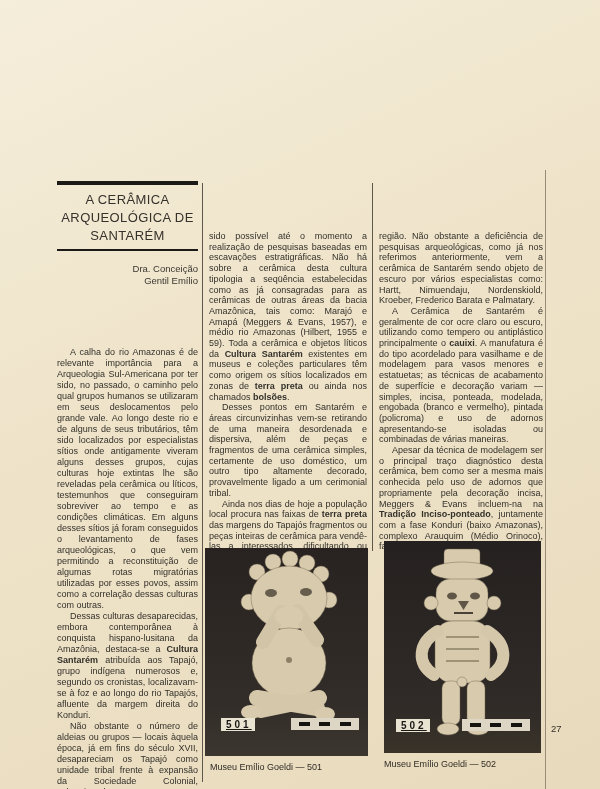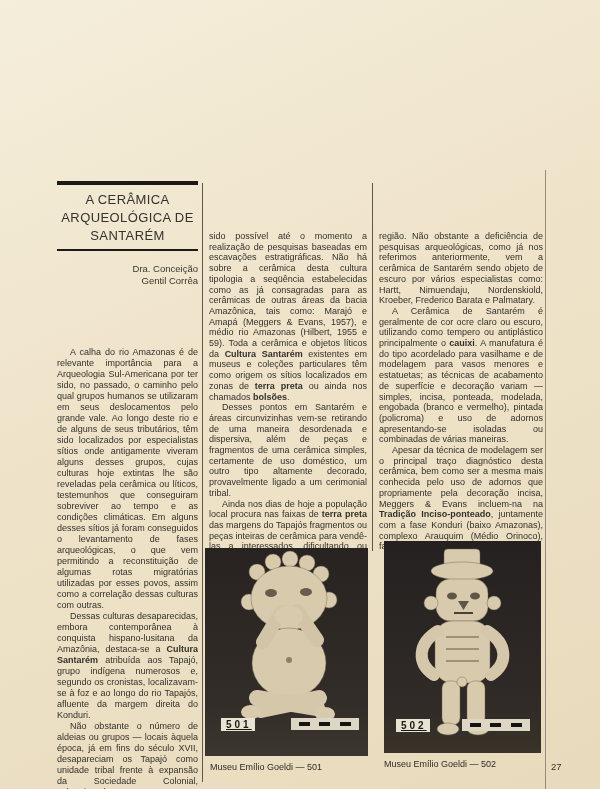--- a/index.html
+++ b/index.html
@@ -27,21 +27,21 @@
   }
   .col p { margin:0; text-indent:13px; }
   .col-1 { left:57px;  top:299px; width:141px; height:488px; line-height:11px; }
   .col-2 { left:209px; top:183px; width:158px; height:366px; line-height:10.7px; }
   .col-3 { left:379px; top:183px; width:164px; height:362px; line-height:10.7px; }
   .col.cont p:first-child { text-indent:0; }
   .vdiv { position:absolute; width:1px; background:#5d574c; }
   .vdiv-1 { left:202px; top:183px; height:599px; }
   .vdiv-2 { left:372px; top:183px; height:368px; }
   .page-edge-line { position:absolute; left:545px; top:170px; width:1px; height:619px; background:#978b79; }
-  .page-number { position:absolute; left:551px; top:761px; font-size:9.5px; color:#35312b; }
+  .page-number { position:absolute; left:551px; top:723px; font-size:9.5px; color:#35312b; }
   .photo { position:absolute; overflow:hidden; }
   .photo-1 { left:205px; top:548px; width:163px; height:208px; }
   .photo-2 { left:384px; top:541px; width:157px; height:212px; }
   .photo svg { display:block; width:100%; height:100%; }
   .specimen-label {
     position:absolute; background:#e9e3d2; color:#191714;
     font-size:10px; font-weight:bold; letter-spacing:3px;
     padding:2px 3px 1px 5px; line-height:10px;text-decoration:underline;
   }
   .photo-1 .specimen-label { left:16px; bottom:25px; }
@@ -58,21 +58,21 @@
   .caption-2 { left:384px; top:759px; }
 </style>
 </head>
 <body>
 
 <div class="page">
 
   <div class="rule title-rule-top"></div>
   <h1 class="article-title">A CERÂMICA ARQUEOLÓGICA DE SANTARÉM</h1>
   <div class="rule title-rule-bottom"></div>
-  <div class="author">Dra. Conceição Gentil Corrêa</div>
+  <div class="author">Dra. Conceição Gentil Emílio</div>
 
   <div class="col col-1">
     <p><span>A calha do rio Amazonas é de relevante importância para a Arqueologia Sul-Americana por ter sido, no passado, o caminho pelo qual grupos humanos se utilizaram em seus deslocamentos pelo grande vale. Ao longo deste rio e de alguns de seus tributários, têm sido localizados por especialistas sítios onde antigamente viveram alguns desses grupos, cujas culturas hoje extintas lhe são reveladas pela cerâmica ou líticos, testemunhos que conseguiram sobreviver ao tempo e as condições climáticas. Em alguns desses sítios já foram conseguidos o levantamento de fases arqueológicas, o que vem permitindo a reconstituição de algumas rotas migratórias utilizadas por esses povos, assim como a correlação dessas culturas com outras.</span></p>
     <p><span>Dessas culturas desaparecidas, embora contemporânea à conquista hispano-lusitana da Amazônia, destaca-se a </span><span style="font-weight: bold;">Cultura Santarém</span><span> atribuída aos Tapajó, grupo indígena numerosos e, segundo os cronistas, localizavam-se à foz e ao longo do rio Tapajós, afluente da margem direita do Konduri.</span></p>
     <p><span>Não obstante o número de aldeias ou grupos — locais àquela época, já em fins do século XVII, desapareciam os Tapajó como unidade tribal frente à expansão da Sociedade Colonial, sobrevivendo ao tempo apenas alguns relatos sobre seus costumes e de sua cultura a cerâmica e a arte lítica.</span></p>
     <p><span>“</span><span style="font-weight: bold;">A Cultura Santarém</span><span>”, considerada uma das de maior distribuição geográfica da bacia Amazônica é, cronologicamente, aceita como proto-histórica, embora não tenha</span></p>
   </div>
 
   <div class="vdiv vdiv-1"></div>
 

